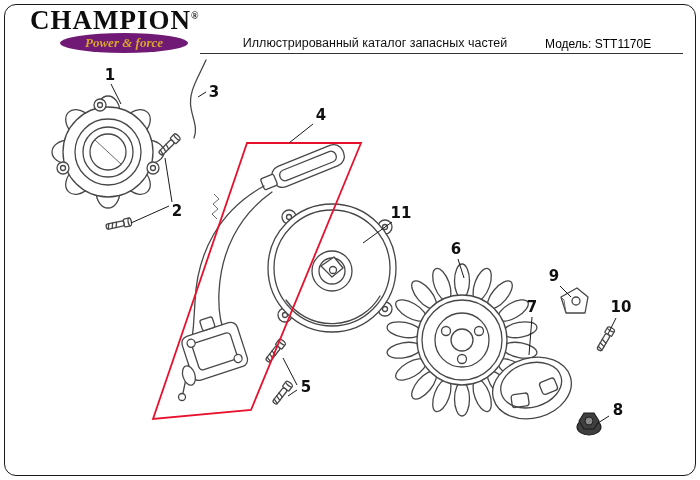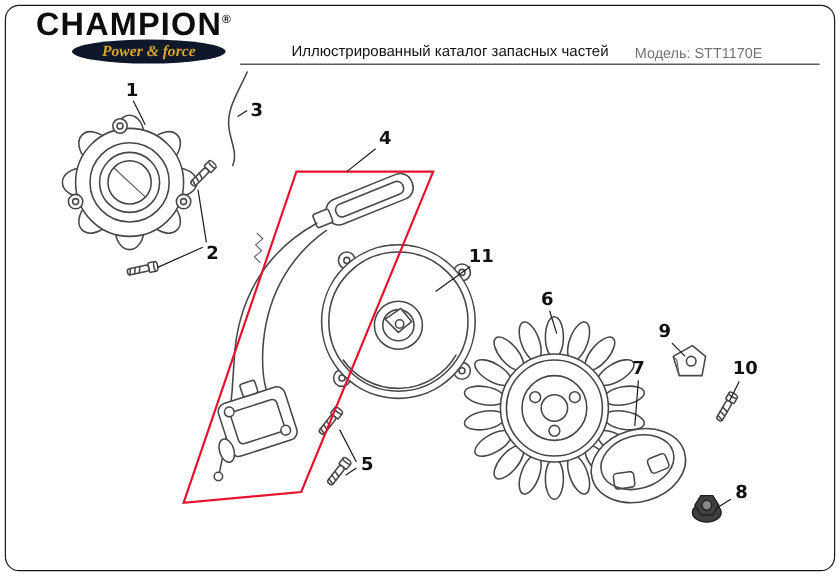--- a/index.html
+++ b/index.html
@@ -1,30 +1,30 @@
 <!DOCTYPE html>
 <html><head>
 <meta charset="utf-8">
 <style>
   html,body { margin:0; padding:0; background:#ffffff; }
   .page { position:relative; width:700px; height:480px; background:#ffffff;
           font-family:"Liberation Sans", sans-serif; overflow:hidden; }
   .page-border { position:absolute; inset:4px; border:1.6px solid #1a1a1a; border-radius:12px; pointer-events:none; }
 
   .logo { position:absolute; left:30px; top:7px; width:185px; }
-  .wordmark { font-family:Liberation Sans, sans-serif; font-weight:bold; font-size:27px;
+  .wordmark { font-family:Liberation Serif, serif; font-weight:bold; font-size:27px;
               color:#0d0d0d; letter-spacing:1px; line-height:1; white-space:nowrap; }
   .reg { font-size:10px; vertical-align:super; font-weight:bold; }
-  .tagline { position:relative; margin:-1px 0 0 30px; width:128px; height:20px; background:#0f172a;
+  .tagline { position:relative; margin:-1px 0 0 30px; width:128px; height:20px; background:#701a75;
              border-radius:50%; display:flex; align-items:center; justify-content:center;
              color:#d9a62b; font-family:"Liberation Serif", serif; font-style:italic;
              font-weight:bold; font-size:13px; white-space:nowrap; }
   .title { position:absolute; left:205px; top:36px; width:340px; text-align:center;
            font-size:12.5px; font-weight:normal; color:#111; }
-  .model { position:absolute; left:529px; top:37px; font-size:12px; color:#737373; white-space:nowrap; }
+  .model { position:absolute; left:545px; top:37px; font-size:12px; color:#000000; white-space:nowrap; }
   .divider { position:absolute; left:200px; top:53px; width:483px; border-top:1.2px solid #333; height:0; }
 
   svg.diagram { position:absolute; left:0; top:0; }
   .ln { fill:#ffffff; stroke:#474747; stroke-width:1.3; stroke-linejoin:round; stroke-linecap:round; }
   .nf { fill:none; stroke:#474747; stroke-width:1.3; stroke-linejoin:round; stroke-linecap:round; }
   .thin { fill:none; stroke:#5a5a5a; stroke-width:0.9; }
   .dk { fill:#3f3f3f; stroke:#1d1d1d; stroke-width:1.1; }
   .leader { stroke:#1a1a1a; stroke-width:1; fill:none; }
   .callout { font-family:"DejaVu Sans", sans-serif; font-weight:bold; font-size:15px; fill:#101010; text-anchor:middle; }
 </style>

